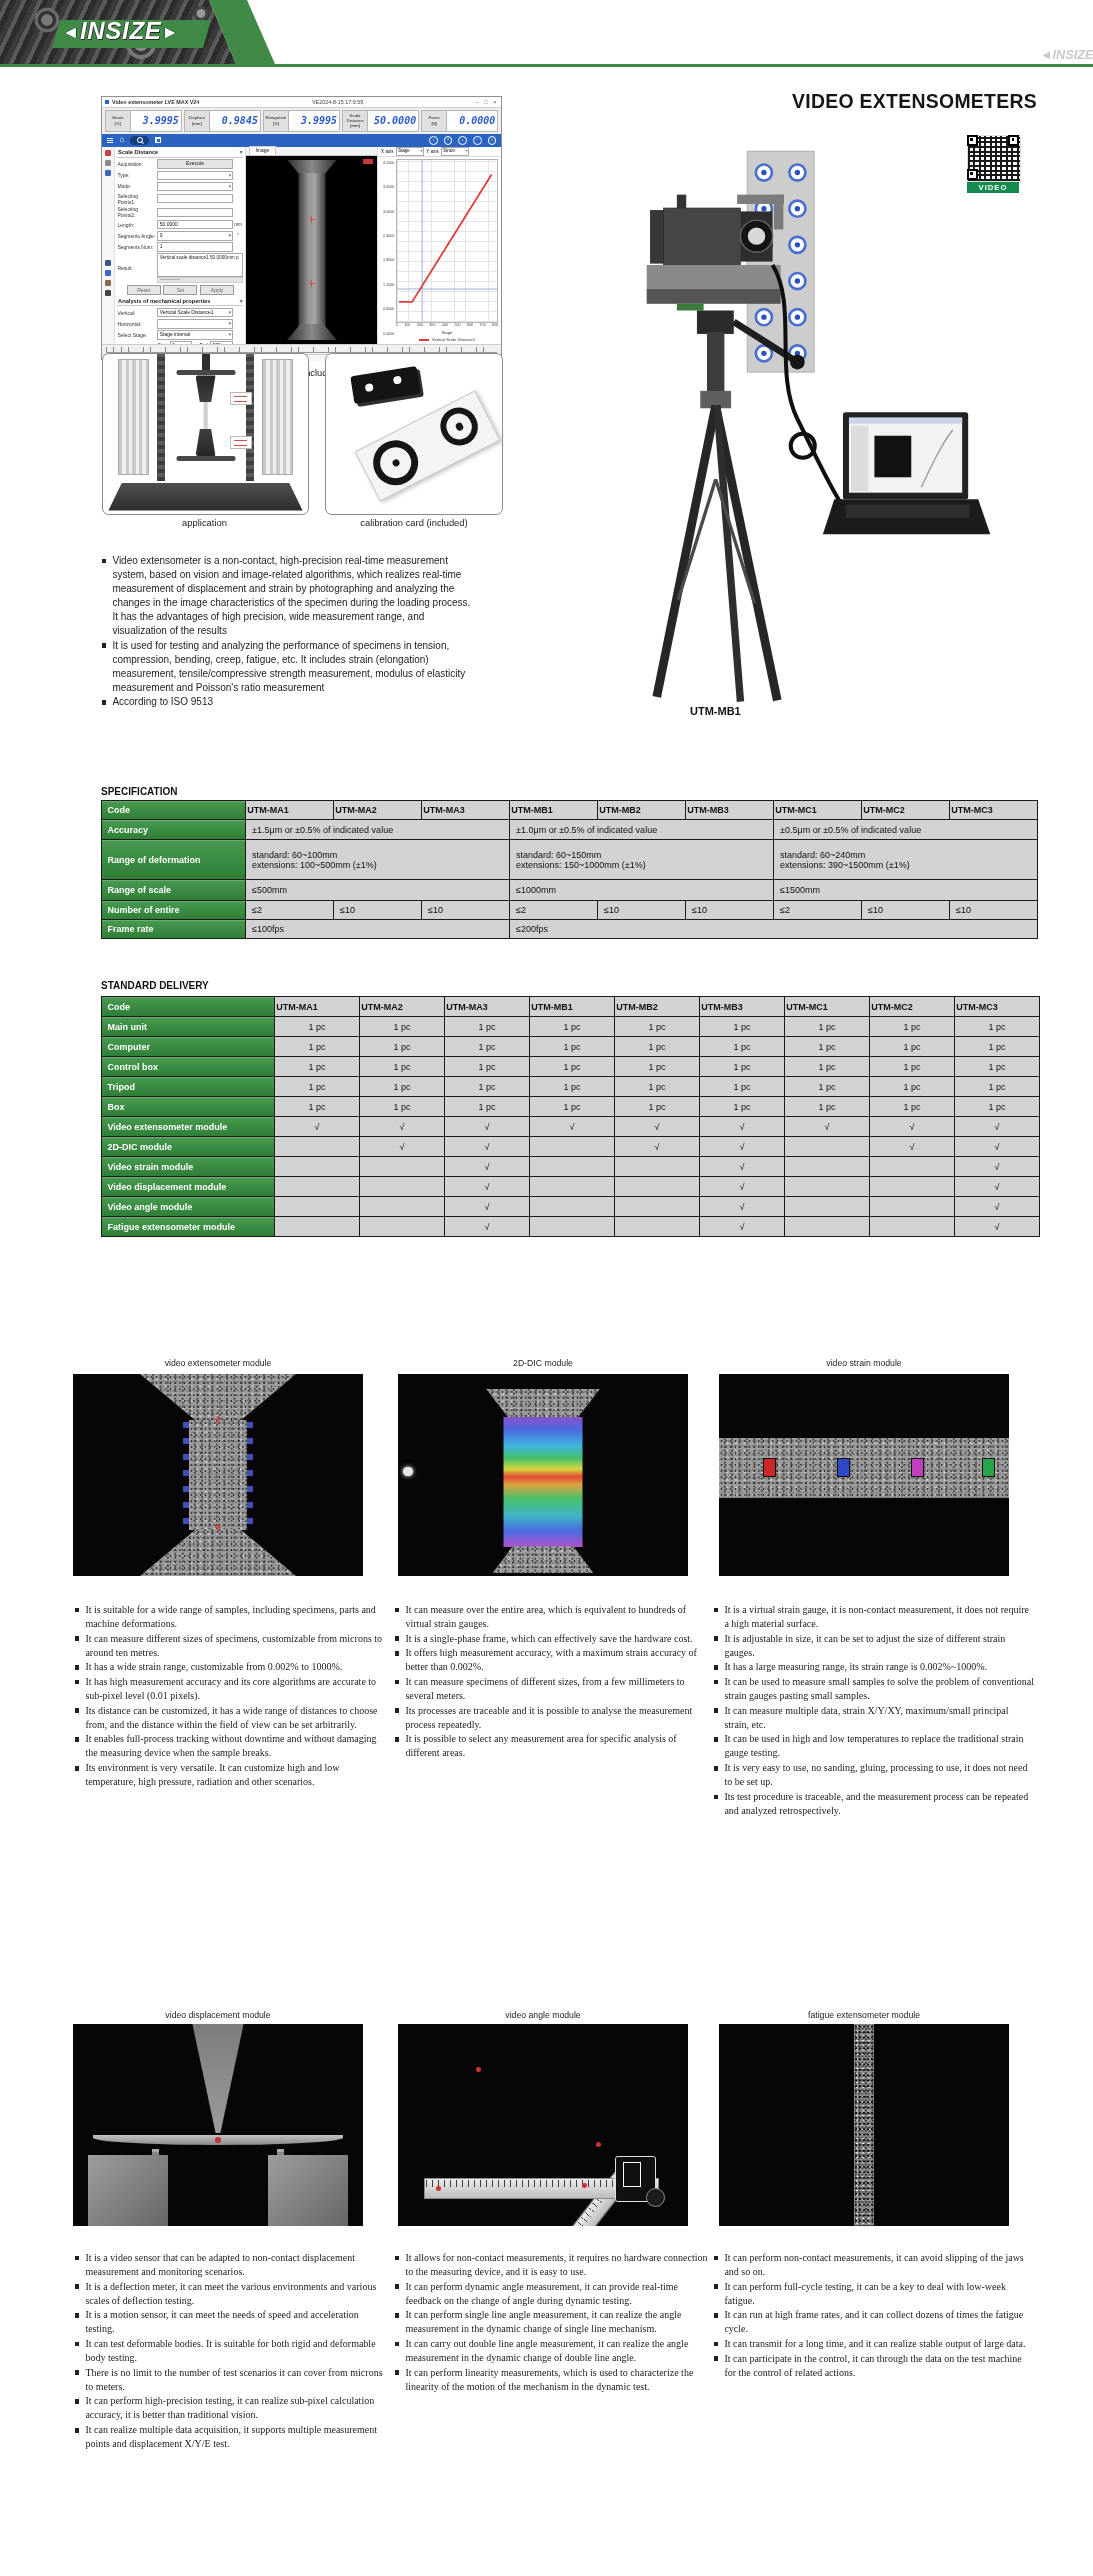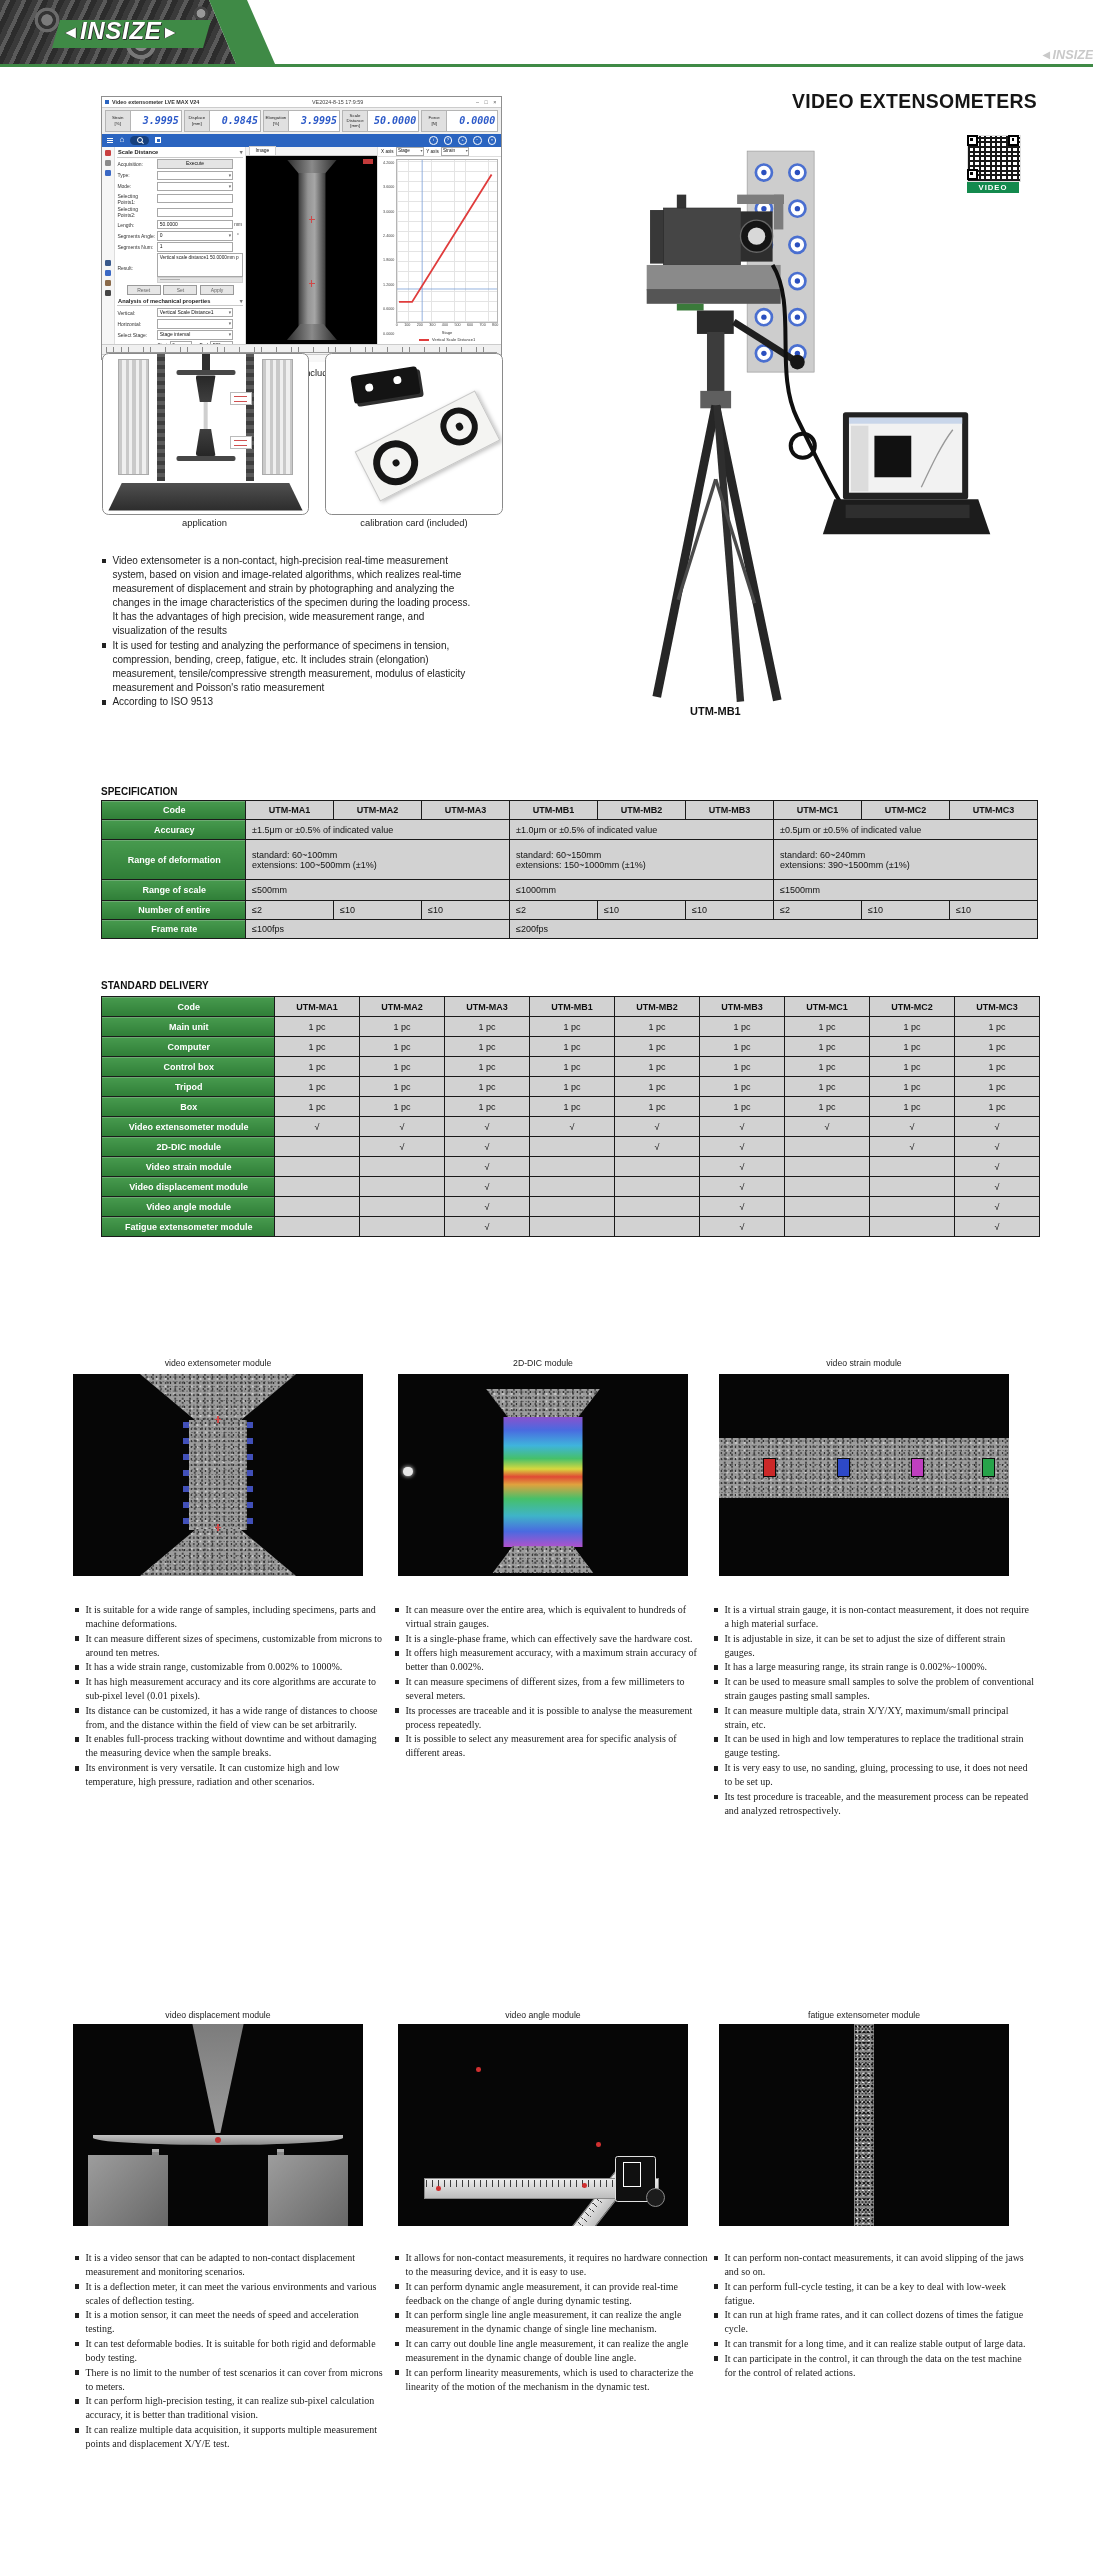--- a/index.html
+++ b/index.html
@@ -153,24 +153,24 @@
 
   
   .blist{list-style:none;margin:0;padding:0;font-size:10px;line-height:14px;color:#1c1c1c;}
   .blist li{position:relative;padding-left:11.4px;margin:0 0 0.7px 0;}
   .blist li::before{content:"";position:absolute;left:0.7px;top:4.7px;width:4.7px;height:4.7px;background:#222;}
   .intro{position:absolute;left:101px;top:554px;width:370px;}
 
   
   .tbl-head{position:absolute;font-size:10px;font-weight:bold;color:#111;}
   table.spec{position:absolute;border-collapse:collapse;table-layout:fixed;font-size:9px;}
-  table.spec th{background:linear-gradient(180deg,#479a4e,#2f7e37);color:#fff;text-align:center;font-weight:bold;
+  table.spec th{background:linear-gradient(180deg,#479a4e,#2f7e37);color:#fff;text-align:left;font-weight:bold;
     padding:1.3px 4px 1.3px 5.4px;border:0.7px solid #1a1a1a;box-shadow:inset 0 0.7px 0 rgba(255,255,255,.35);}
   table.spec td{background:#d2d2d2;border:0.7px solid #1a1a1a;padding:1.3px 4px 1.3px 6px;color:#111;}
-  table.spec td.code-cell{font-weight:bold;text-align:center;padding:1.3px 1.3px;}
+  table.spec td.code-cell{font-weight:bold;padding:1.3px 1.3px;}
   table.spec td.ctr{text-align:center;padding:1.3px 1.3px;}
   table.spec{border:1.3px solid #1a1a1a;}
 
   
   .mod-caption{position:absolute;width:290px;text-align:center;font-size:8.7px;color:#222;}
   .module-img{position:absolute;width:290px;height:202px;background:#060606;overflow:hidden;}
   .speck{background-color:#9c9c9c;background-image:
     radial-gradient(circle,#2a2a2a 0.8px,transparent 1.1px),
     radial-gradient(circle,#454545 0.7px,transparent 0.9px),
     radial-gradient(circle,#d2d2d2 0.9px,transparent 1.2px),

